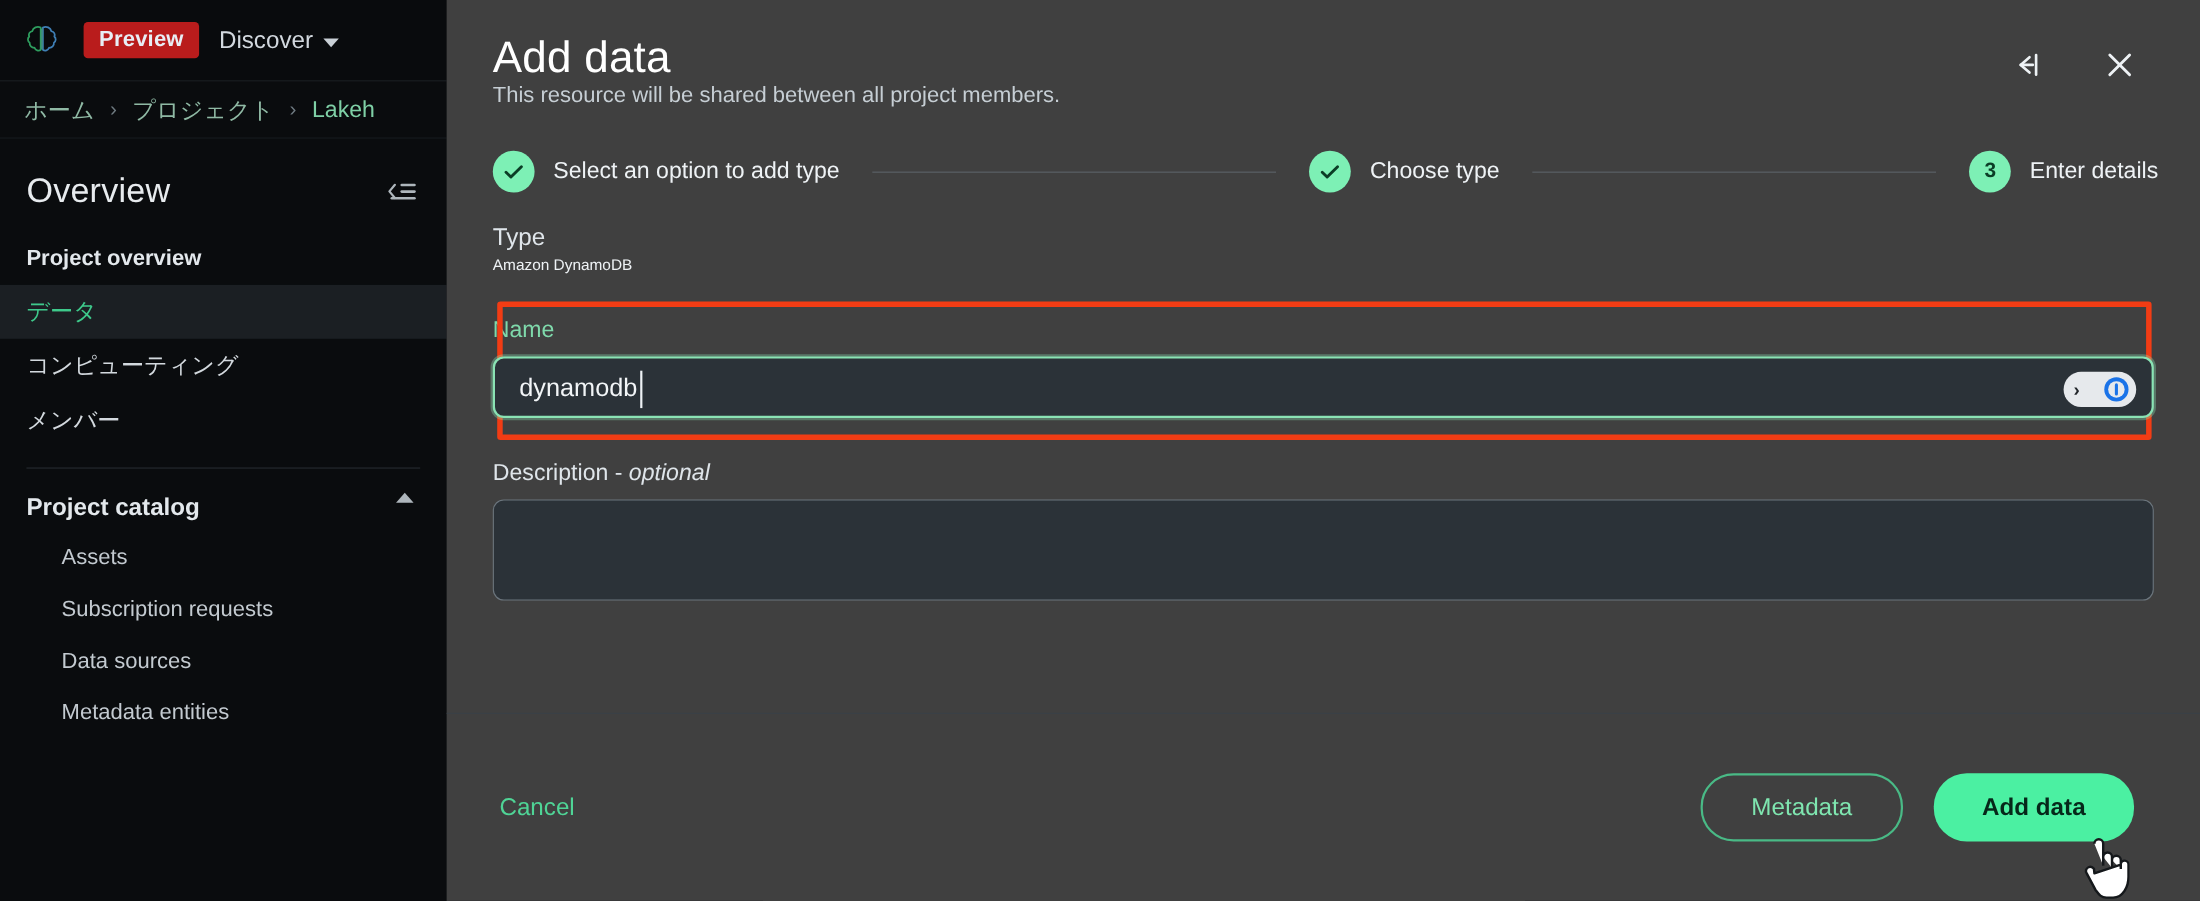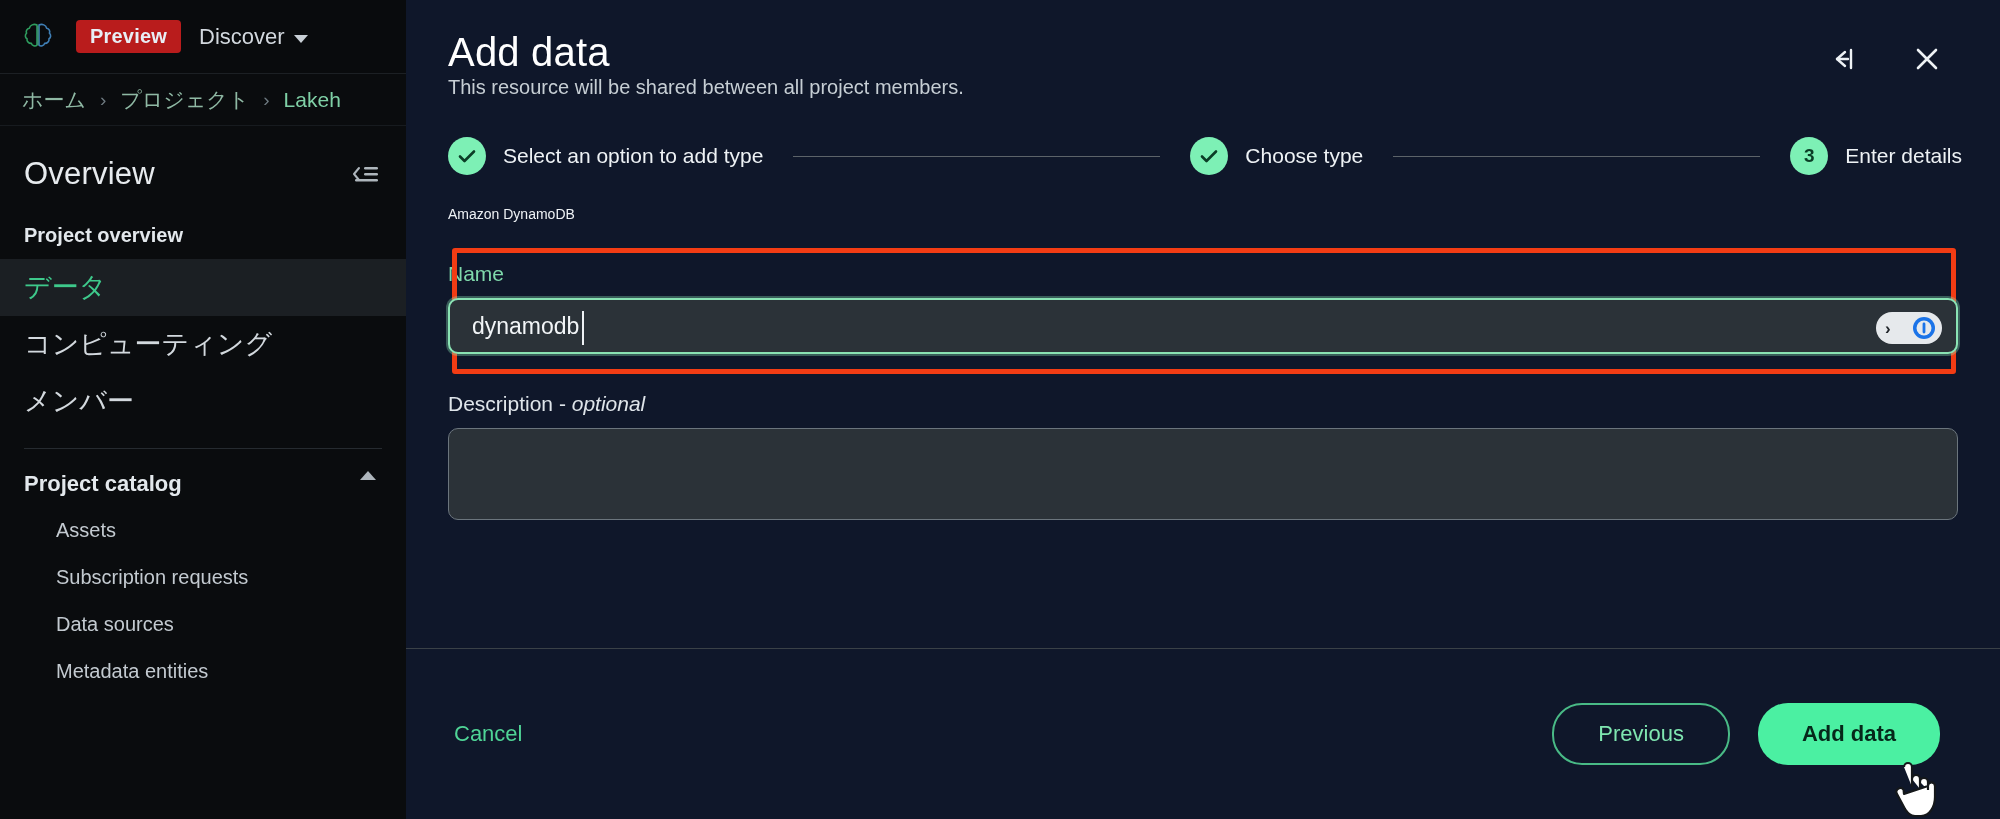--- a/index.html
+++ b/index.html
@@ -40,37 +40,37 @@
     display: flex; align-items: center; justify-content: space-between;
     padding: 30px 24px 18px 24px;
   }
   .sb-title { color: #e7ebee; font-size: 31px; font-weight: 400; letter-spacing: .2px; }
   .collapse-icon { width: 34px; height: 28px; display: block; }
 
   .sb-section-label {
     color: #e3e8ec; font-size: 20px; font-weight: 700; padding: 14px 24px 12px 24px;
   }
   .sb-item {
-    padding: 11px 24px; font-size: 27px; color: #d3d9de; line-height: 1.3;
+    padding: 11px 24px; font-size: 21px; color: #d3d9de; line-height: 1.3;
   }
   .sb-item.active { background: #1b1f23; color: #3ec98b; }
   .sb-sub { padding: 12px 24px 12px 56px; font-size: 20px; color: #c3cad0; }
   .sb-divider { height: 1px; background: #262b30; margin: 18px 24px 10px 24px; }
   .sb-cat-head {
     display: flex; align-items: flex-start; justify-content: space-between;
     padding: 12px 30px 10px 24px;
   }
   .sb-cat-title { color: #e3e8ec; font-size: 22px; font-weight: 700; }
   .chev-up { width: 0; height: 0; border-left: 8px solid transparent; border-right: 8px solid transparent;
              border-bottom: 9px solid #aeb6bc; }
 
   
   .modal {
     position: absolute; left: 406px; top: 0; width: 1594px; height: 819px;
-    background: #0f172a; display: flex; flex-direction: column;
+    background: #404040; display: flex; flex-direction: column;
   }
   .modal-head { padding: 30px 60px 0 42px; position: relative; }
   .modal-title { color: #ffffff; font-size: 40px; font-weight: 400; letter-spacing: .2px; }
   .modal-sub { color: #c6ced4; font-size: 20px; margin-top: 1px; }
   .head-icons { position: absolute; right: 56px; top: 42px; display: flex; gap: 52px; align-items: center; }
   .hicon { width: 34px; height: 34px; display: block; cursor: pointer; }
 
   
   .stepper { display: flex; align-items: center; padding: 38px 38px 0 42px; }
   .step { display: flex; align-items: center; gap: 17px; flex: none; }
@@ -259,20 +259,21 @@
         <span class="step-circle">
           <span class="step-num">3</span>
         </span>
         <span class="step-label">Enter details</span>
       </div>
     </div>
 
     <div class="modal-body">
 
       <div>
+        <div class="type-label">Type</div>
         <div class="type-value">Amazon DynamoDB</div>
       </div>
 
       <div class="field-group">
         <div class="red-annot"></div>
         <div class="field-label">Name</div>
         <div class="name-input-wrap">
           <input class="name-input" type="text" value="dynamodb" style="">
           <span class="caret"></span>
           <span class="autofill-pill">
@@ -292,21 +293,21 @@
         <div class="field-label plain">
           <span>Description - </span><span class="opt">optional</span>
         </div>
         <textarea class="desc-box" placeholder="" style=""></textarea>
       </div>
     </div>
 
     <div class="modal-footer">
       <button class="btn-link">Cancel</button>
       <div class="footer-right">
-        <button class="btn-outline">Previous</button>
+        <button class="btn-outline">Metadata</button>
         <button class="btn-primary">Add data</button>
       </div>
       <span class="cursor-hand">
         <svg viewBox="0 0 46 58" fill="none">
           <path d="M14 6c0-2.2 1.8-4 4-4s4 1.8 4 4v20M22 18c0-2.2 1.8-4 4-4s4 1.8 4 4v10M30 21c0-2.2 1.8-4 4-4s4 1.8 4 4v8M38 25c0-2.2 1.7-3.6 3.5-3.6S45 23 45 25v11c0 9-5 19-14 19h-6c-5 0-7-3-10-7L7 33c-1.4-2-.6-4.6 1.6-5.6 1.8-.8 3.8-.2 5 1.4L14 33z" fill="#ffffff" stroke="#15181b" stroke-width="2.2" stroke-linejoin="round"></path>
         </svg>
       </span>
     </div>
 
   </div>

